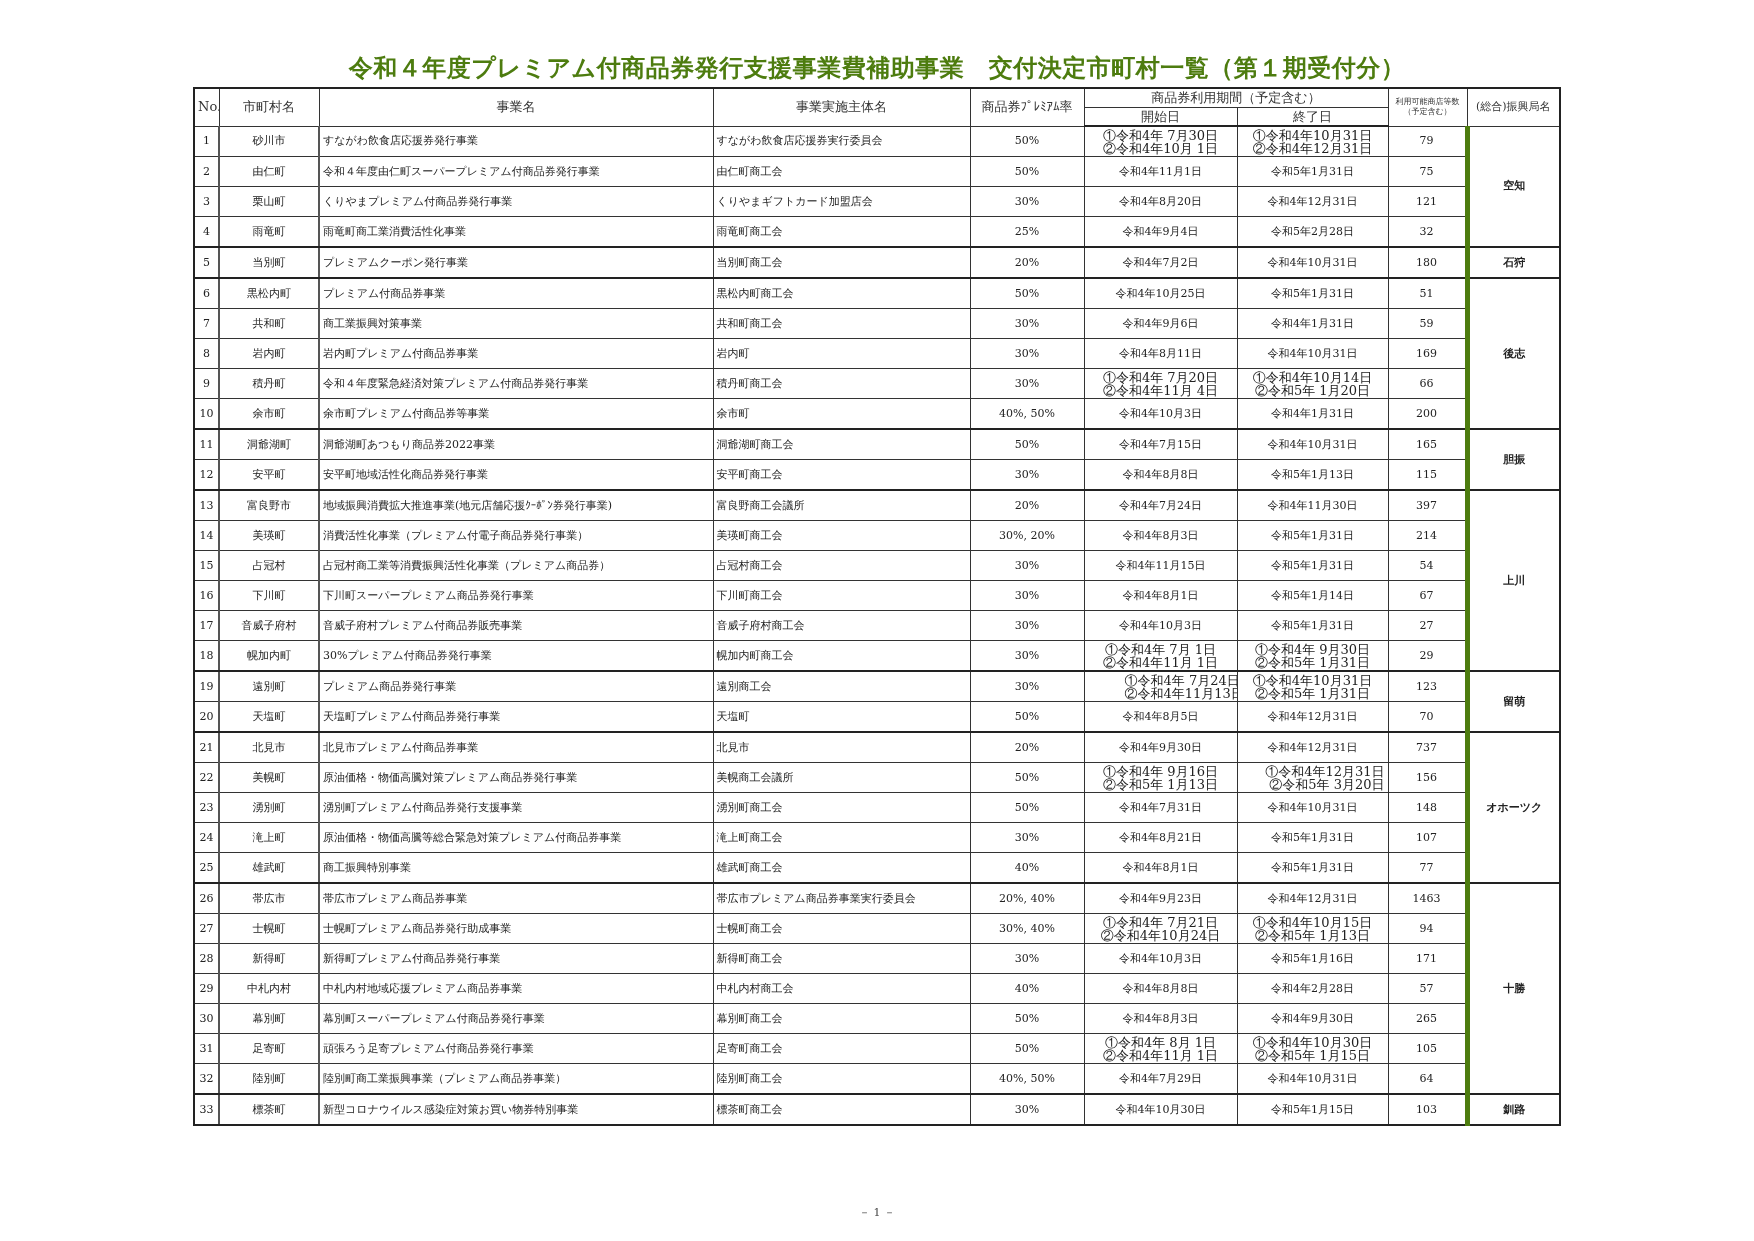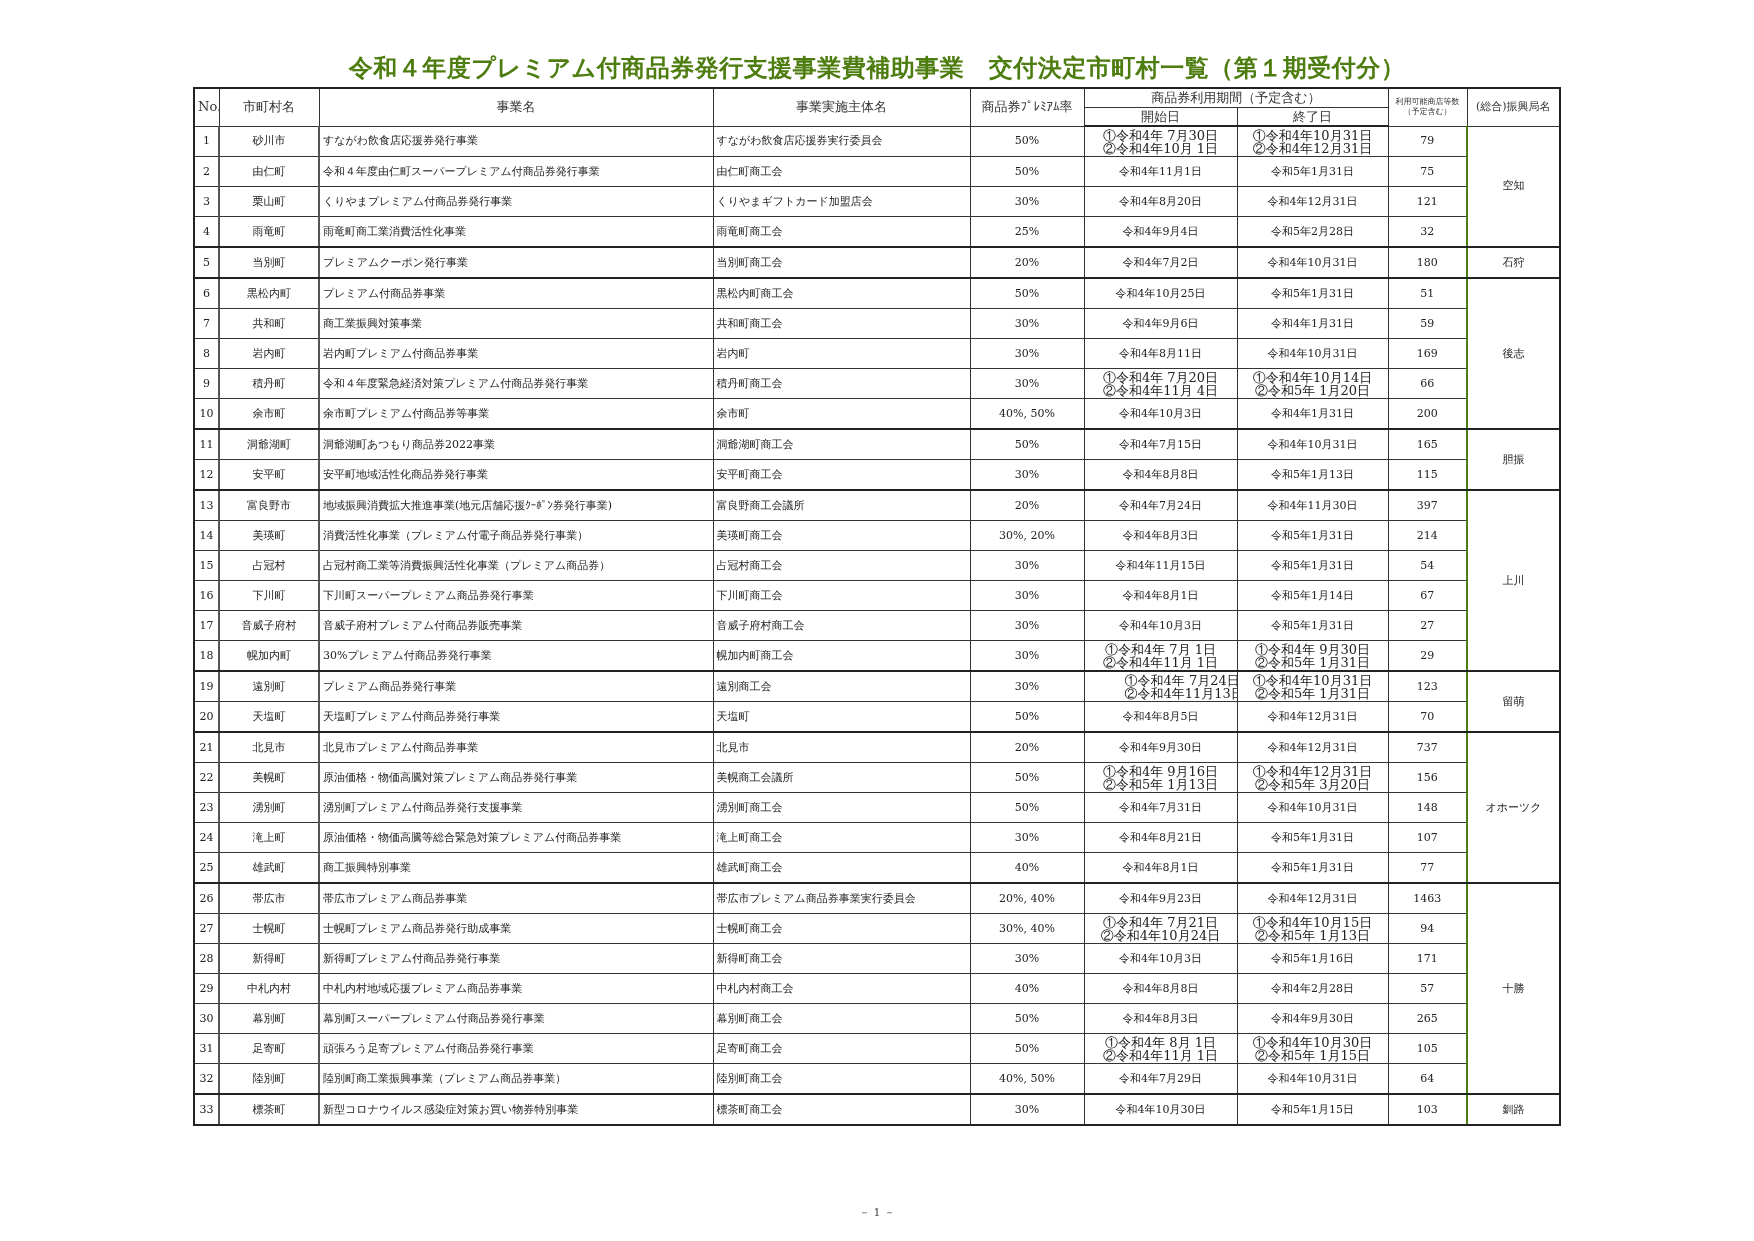--- a/index.html
+++ b/index.html
@@ -9,21 +9,21 @@
   td,th{border:1px solid #333;font-weight:normal;padding:0 3px;font-size:11px;height:29px;line-height:12px;text-align:center;vertical-align:middle;white-space:nowrap;overflow:hidden;}
   th{font-size:13px;color:#333;}
   th.h1{height:18px;}
   th.h2{height:17px;}
   th.tiny{font-size:8px;line-height:10px;}
   table{border:2px solid #222;}
   thead tr:last-child th{border-bottom:2px solid #222;}
   td.left{text-align:left;}
   td.dual{font-size:13px;line-height:13px;}
   tr.grp-end td{border-bottom:2px solid #222;}
-  td.region{border-left:2px solid #4d7c0f;border-bottom:2px solid #222;}
+  td.region{border-left:5px solid #4d7c0f;border-bottom:2px solid #222;font-weight:bold;}
   td.c-no{border-right:2px solid #555;}
   td.c-name{border-right:2px solid #555;}
   .footer{position:absolute;top:1205px;left:0;width:1754px;text-align:center;font-size:11px;color:#444;}
 </style>
 </head>
 <body>
 
 <div class="title">令和４年度プレミアム付商品券発行支援事業費補助事業　交付決定市町村一覧（第１期受付分）</div>
 
 <table>
@@ -281,21 +281,21 @@
         <td class="region" rowspan="5">オホーツク</td>
       </tr>
       <tr>
         <td class="c-no">22</td>
         <td class="c-name">美幌町</td>
         <td class="left">原油価格・物価高騰対策プレミアム商品券発行事業</td>
         <td class="left">美幌商工会議所</td>
         <td>50%</td>
         <td class="dual" style="white-space: pre;">①令和4年 9月16日
 ②令和5年 1月13日</td>
-        <td class="dual" style="white-space: pre;">①令和4年12月31日
+        <td class="dual" style="white-space: pre; text-align: right;">①令和4年12月31日
 ②令和5年 3月20日</td>
         <td>156</td>
       </tr>
       <tr>
         <td class="c-no">23</td>
         <td class="c-name">湧別町</td>
         <td class="left">湧別町プレミアム付商品券発行支援事業</td>
         <td class="left">湧別町商工会</td>
         <td>50%</td>
         <td>令和4年7月31日</td>

